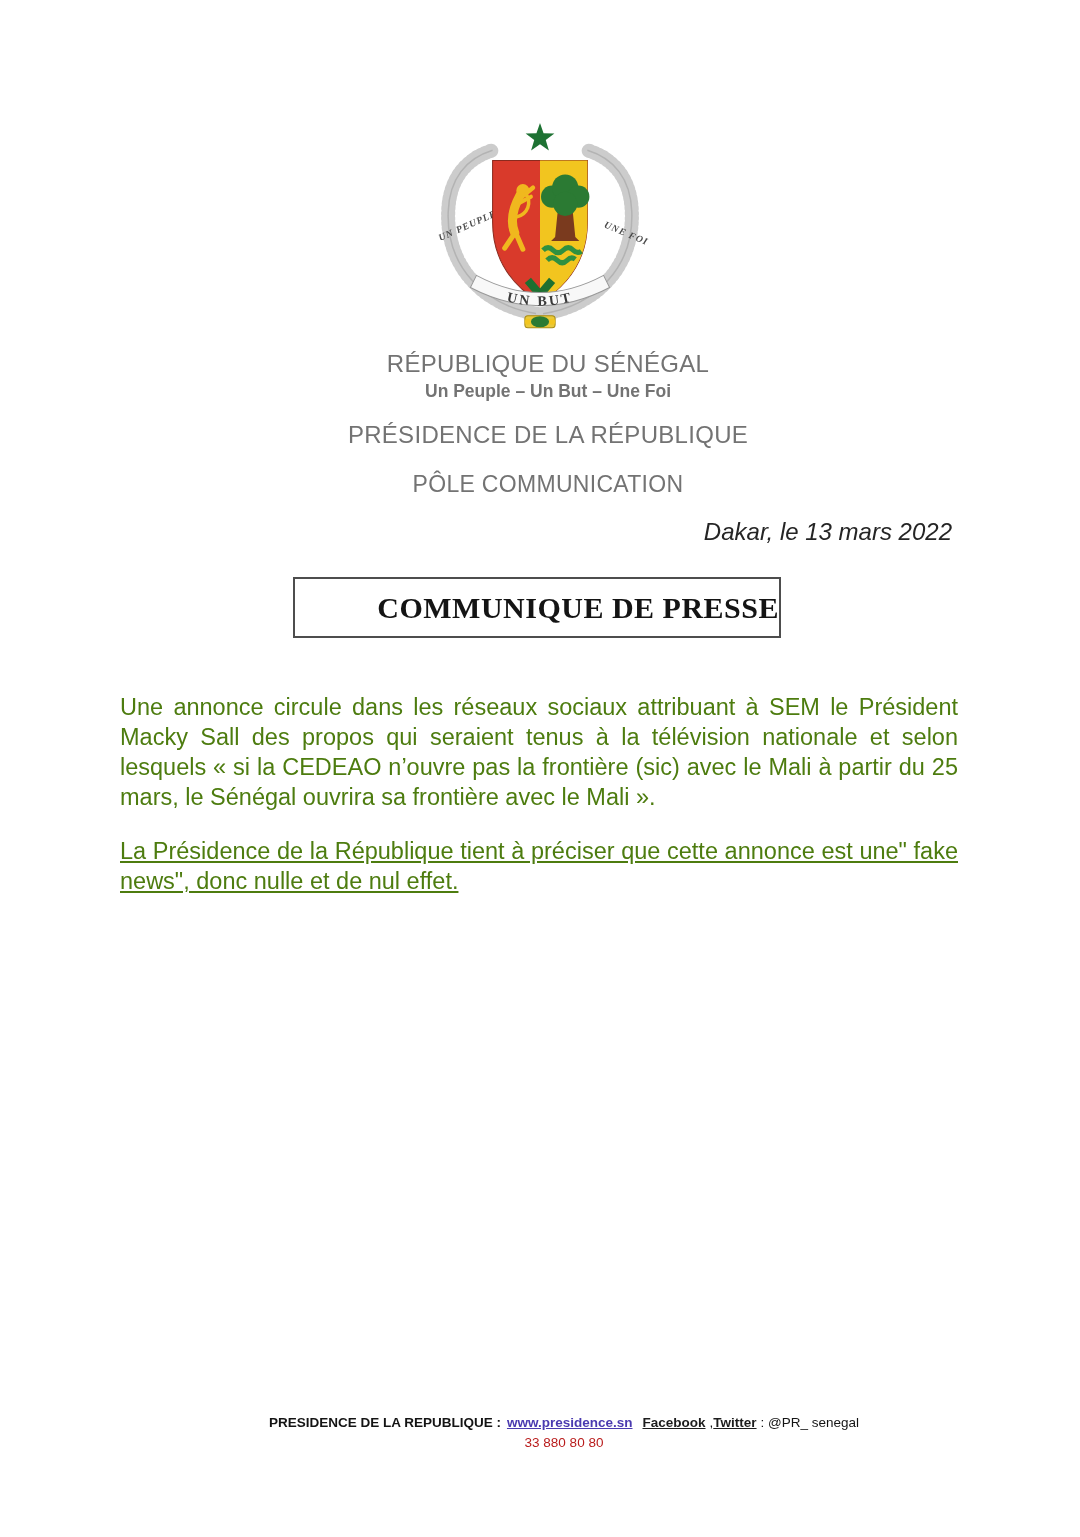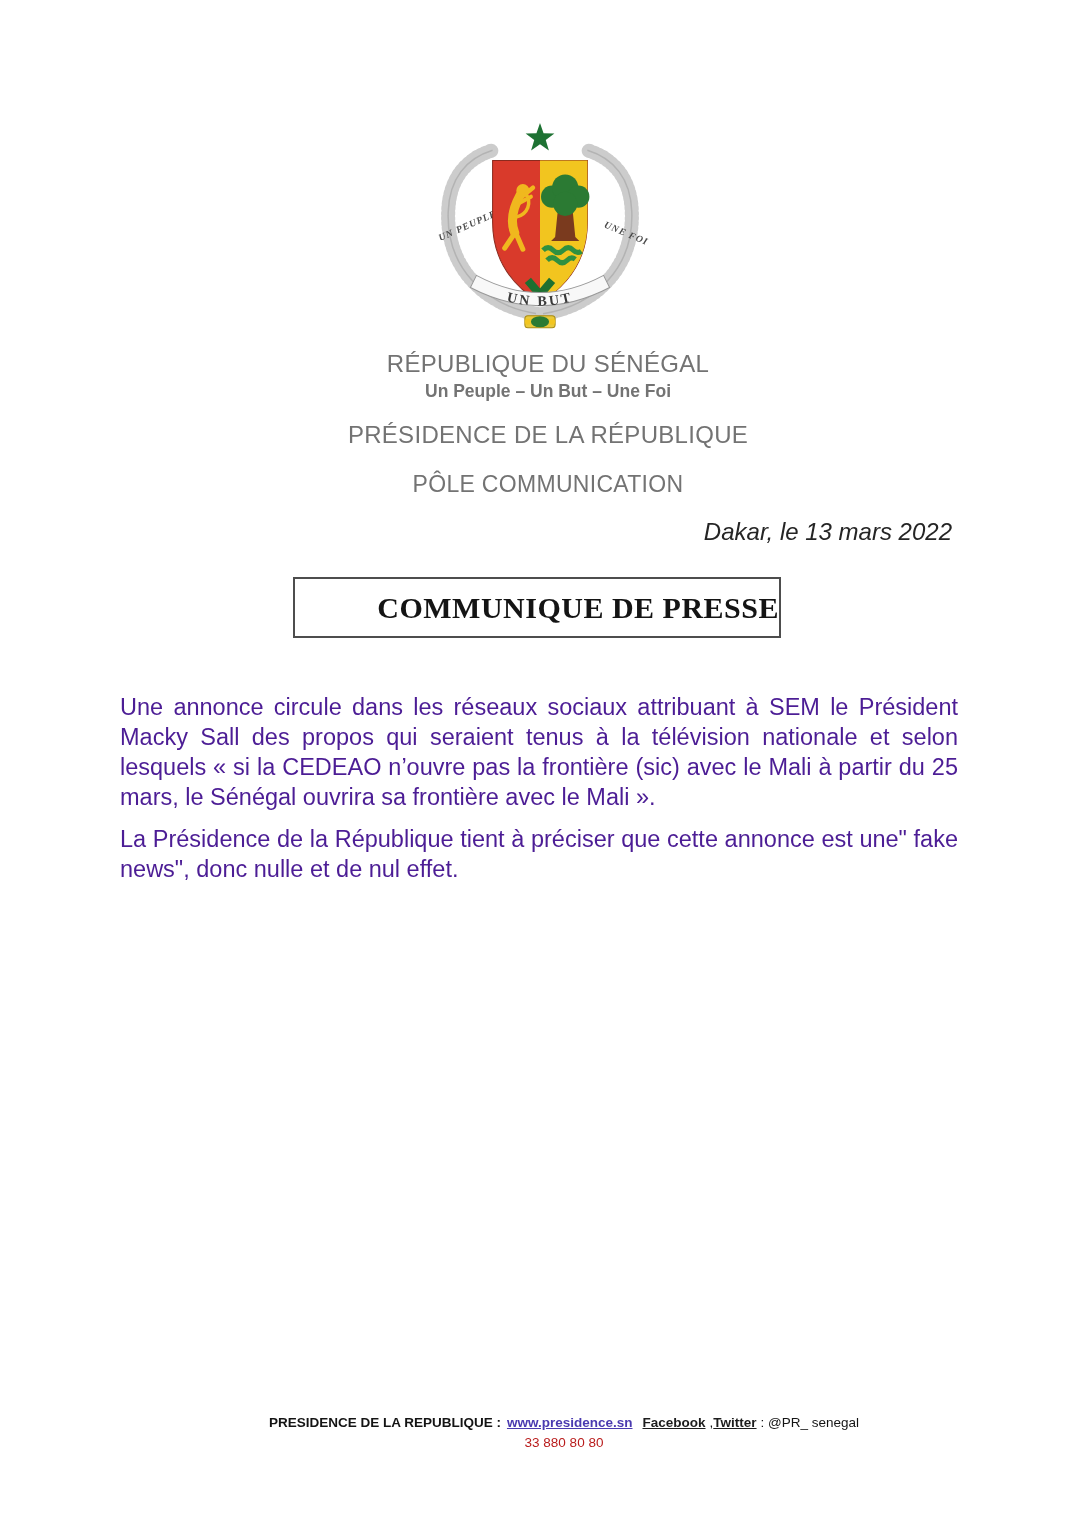--- a/index.html
+++ b/index.html
@@ -53,26 +53,26 @@
     letter-spacing: 0.5px;
     color: #141414;
   }
   .body-block {
     position: absolute;
     top: 692px;
     left: 120px;
     width: 838px;
     font-size: 23.5px;
     line-height: 30px;
-    color: #4c1d95;
+    color: #4d7c0f;
     text-align: justify;
     text-align-last: left;
   }
   .body-block p { margin: 0; }
-  .body-block p + p { margin-top: 12px; }
+  .body-block p + p { margin-top: 24px; text-decoration: underline; }
   .footer {
     position: absolute;
     top: 1413px;
     left: 0;
     width: 100%;
     text-align: center;
     font-size: 13.5px;
     line-height: 20px;
     color: #141414;
     padding-left: 24px;

